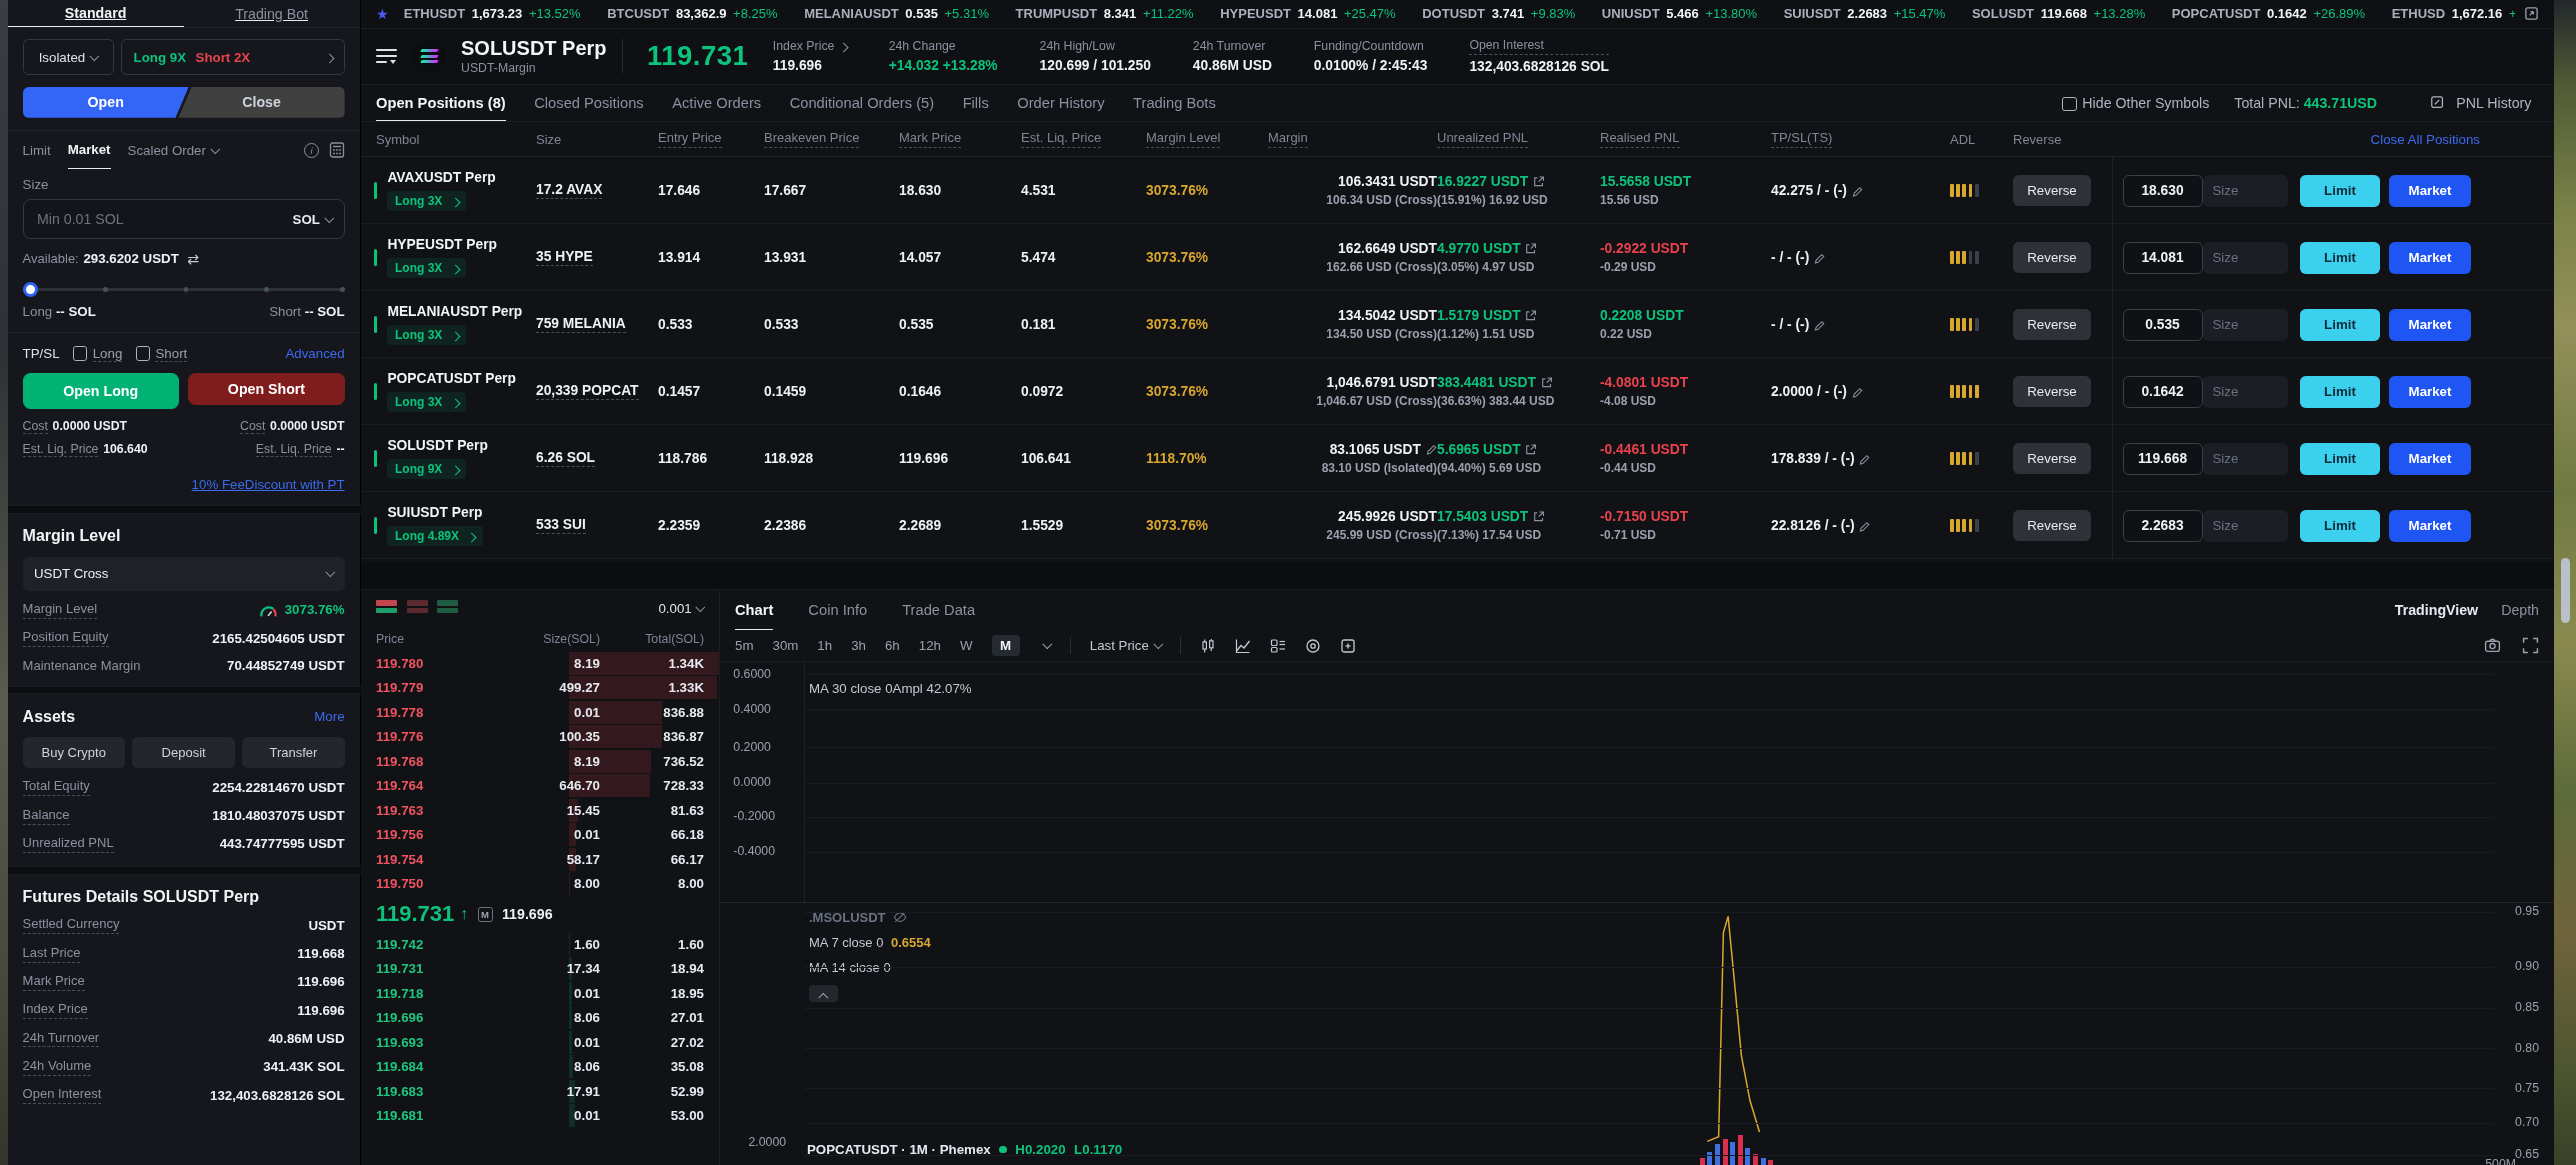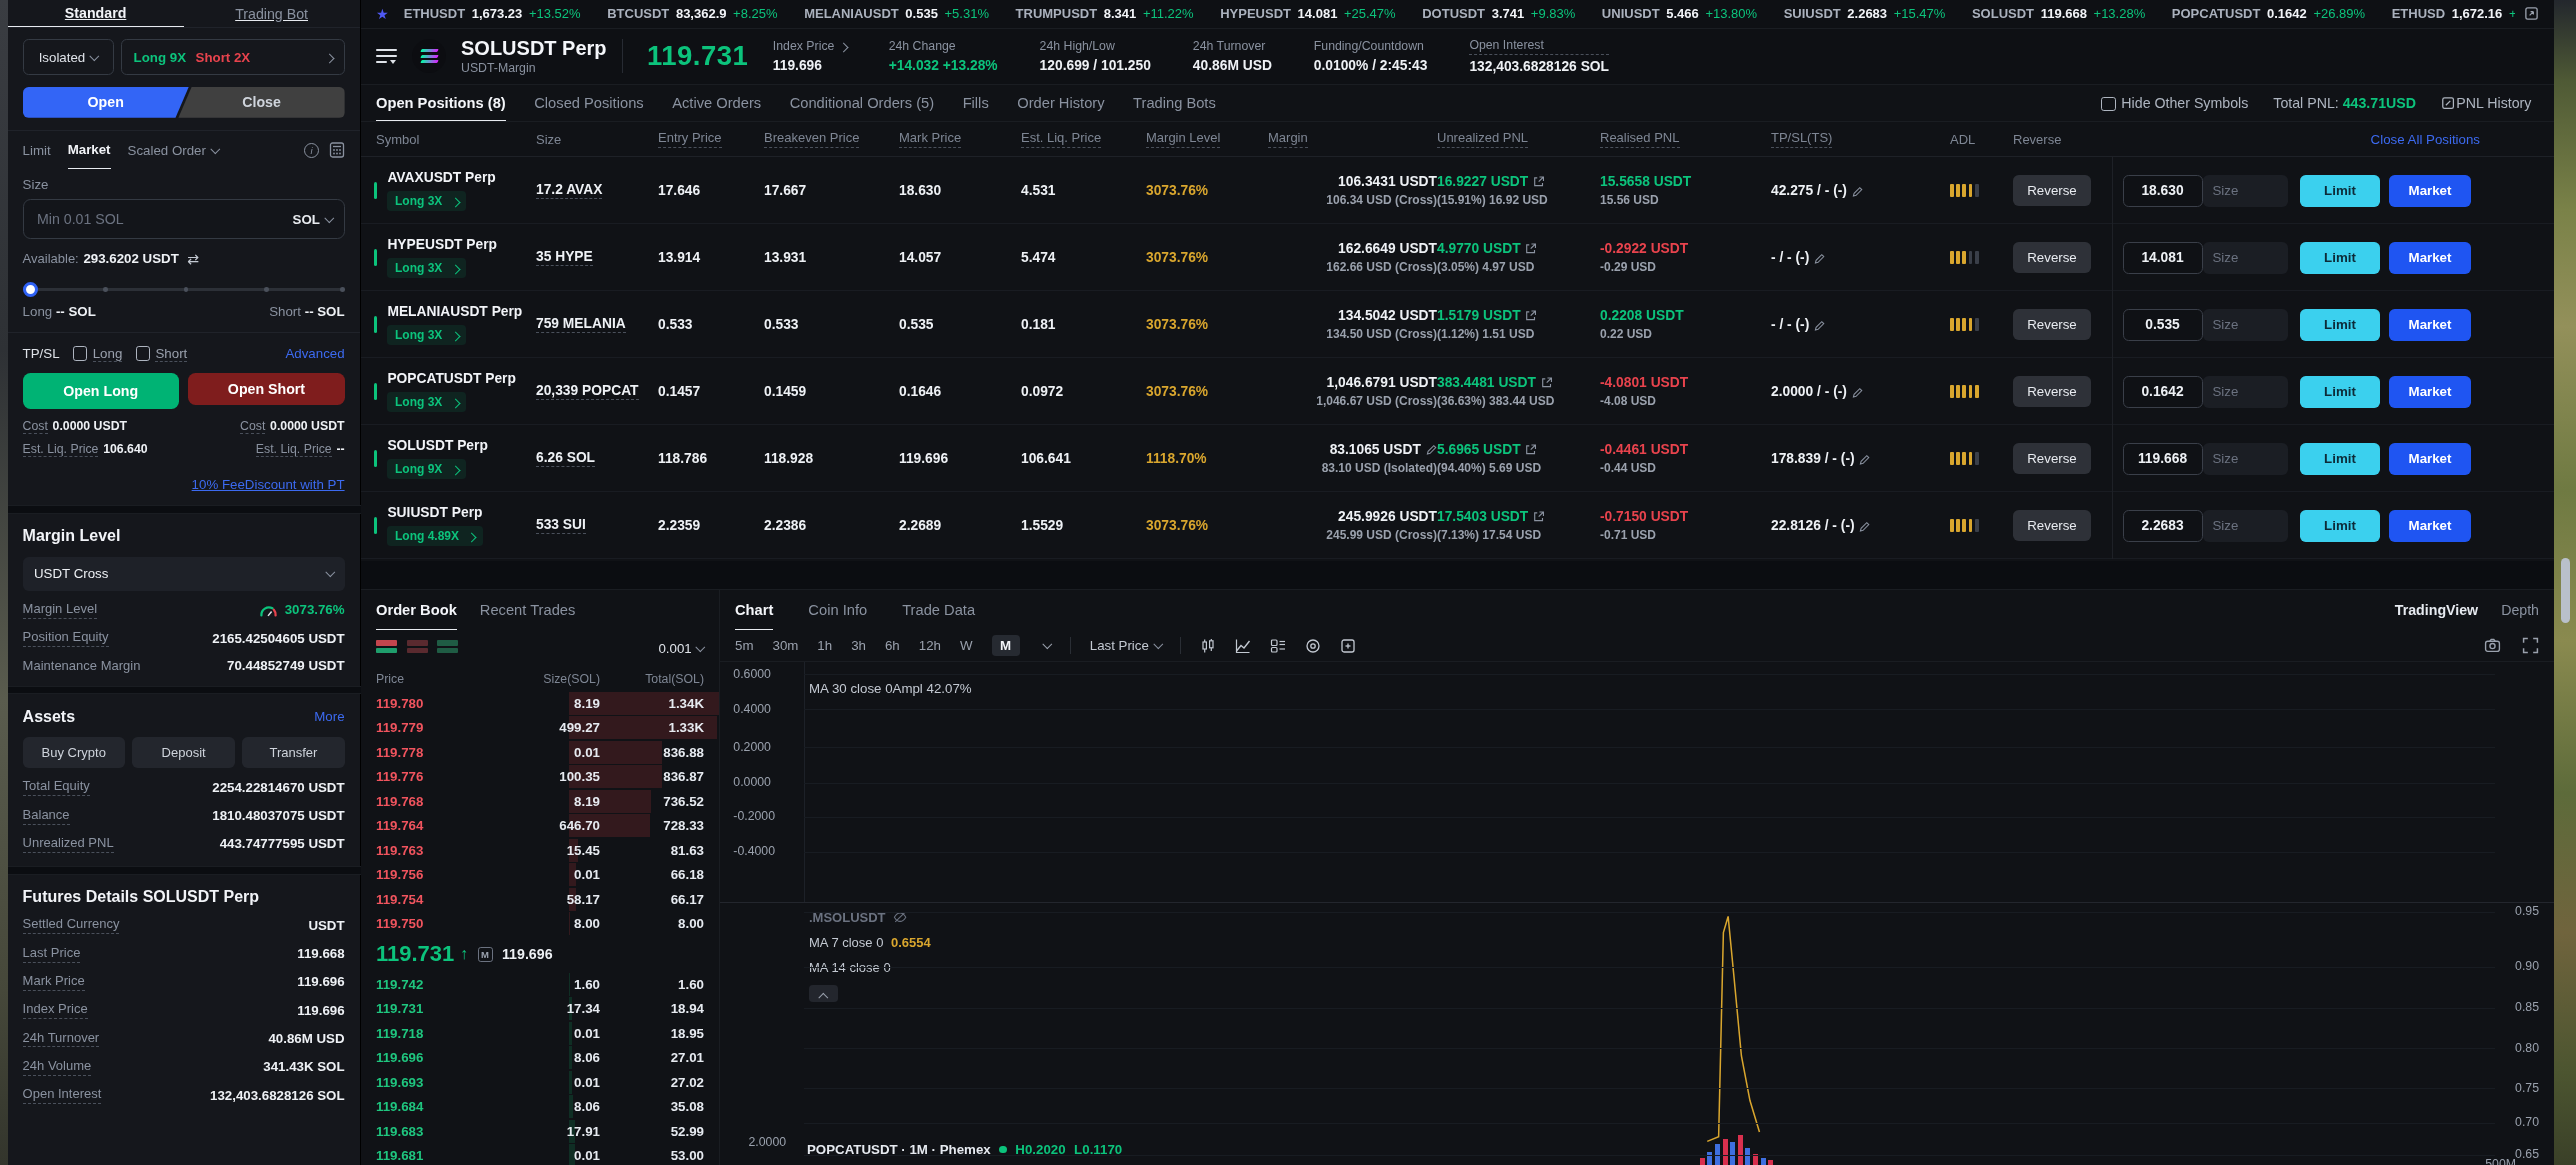--- a/index.html
+++ b/index.html
@@ -508,21 +508,21 @@
         <div class="pos-tab">Closed Positions</div>
         <div class="pos-tab">Active Orders</div>
         <div class="pos-tab">Conditional Orders (5)</div>
         <div class="pos-tab">Fills</div>
         <div class="pos-tab">Order History</div>
         <div class="pos-tab">Trading Bots</div>
       </div>
     <div class="pos-right">
       <span><span class="cb"></span><span>Hide Other Symbols</span></span>
       <span><span>Total PNL:</span> <span class="pnl-green">443.71USD</span></span>
-      <span style="display:flex;align-items:center;gap:1px;">
+      <span style="display:flex;gap:12px;margin-left:28px;">
         <svg width="14.2" height="14.2" viewBox="0 0 16 16">
             <rect x="2" y="2" width="12" height="12" rx="2" fill="none" stroke="#aeb5c0" stroke-width="1.4"></rect>
             <path d="M5.5 10.5 L10.5 5.5" stroke="#aeb5c0" stroke-width="1.4"></path>
           </svg>
         <span>PNL History</span>
       </span>
     </div>
   </div>
 
   <div class="table-head tgrid" id="table-head">
@@ -787,24 +787,20 @@
           <input class="pr-input" value="2.2683" style="">
         </div>
         <input class="sz-input" placeholder="Size" style="">
         <button class="limit-btn">Limit</button>
         <button class="market-btn">Market</button>
       </div>
     </div>
   <div class="bottom-strip"></div>
 
   <section class="ob-panel">
-    <div class="panel-tabs">
-      <div class="panel-tab active">Order Book</div>
-      <div class="panel-tab">Recent Trades</div>
-    </div>
     <div class="ob-ctrl">
       <span class="grp-ic">
           <i style="background:#c4454d"></i>
           <i style="background:#1f9e6c"></i>
         </span>
       <span class="grp-ic">
           <i style="background:#5a2a2f"></i>
           <i style="background:#5a2a2f"></i>
         </span>
       <span class="grp-ic">

